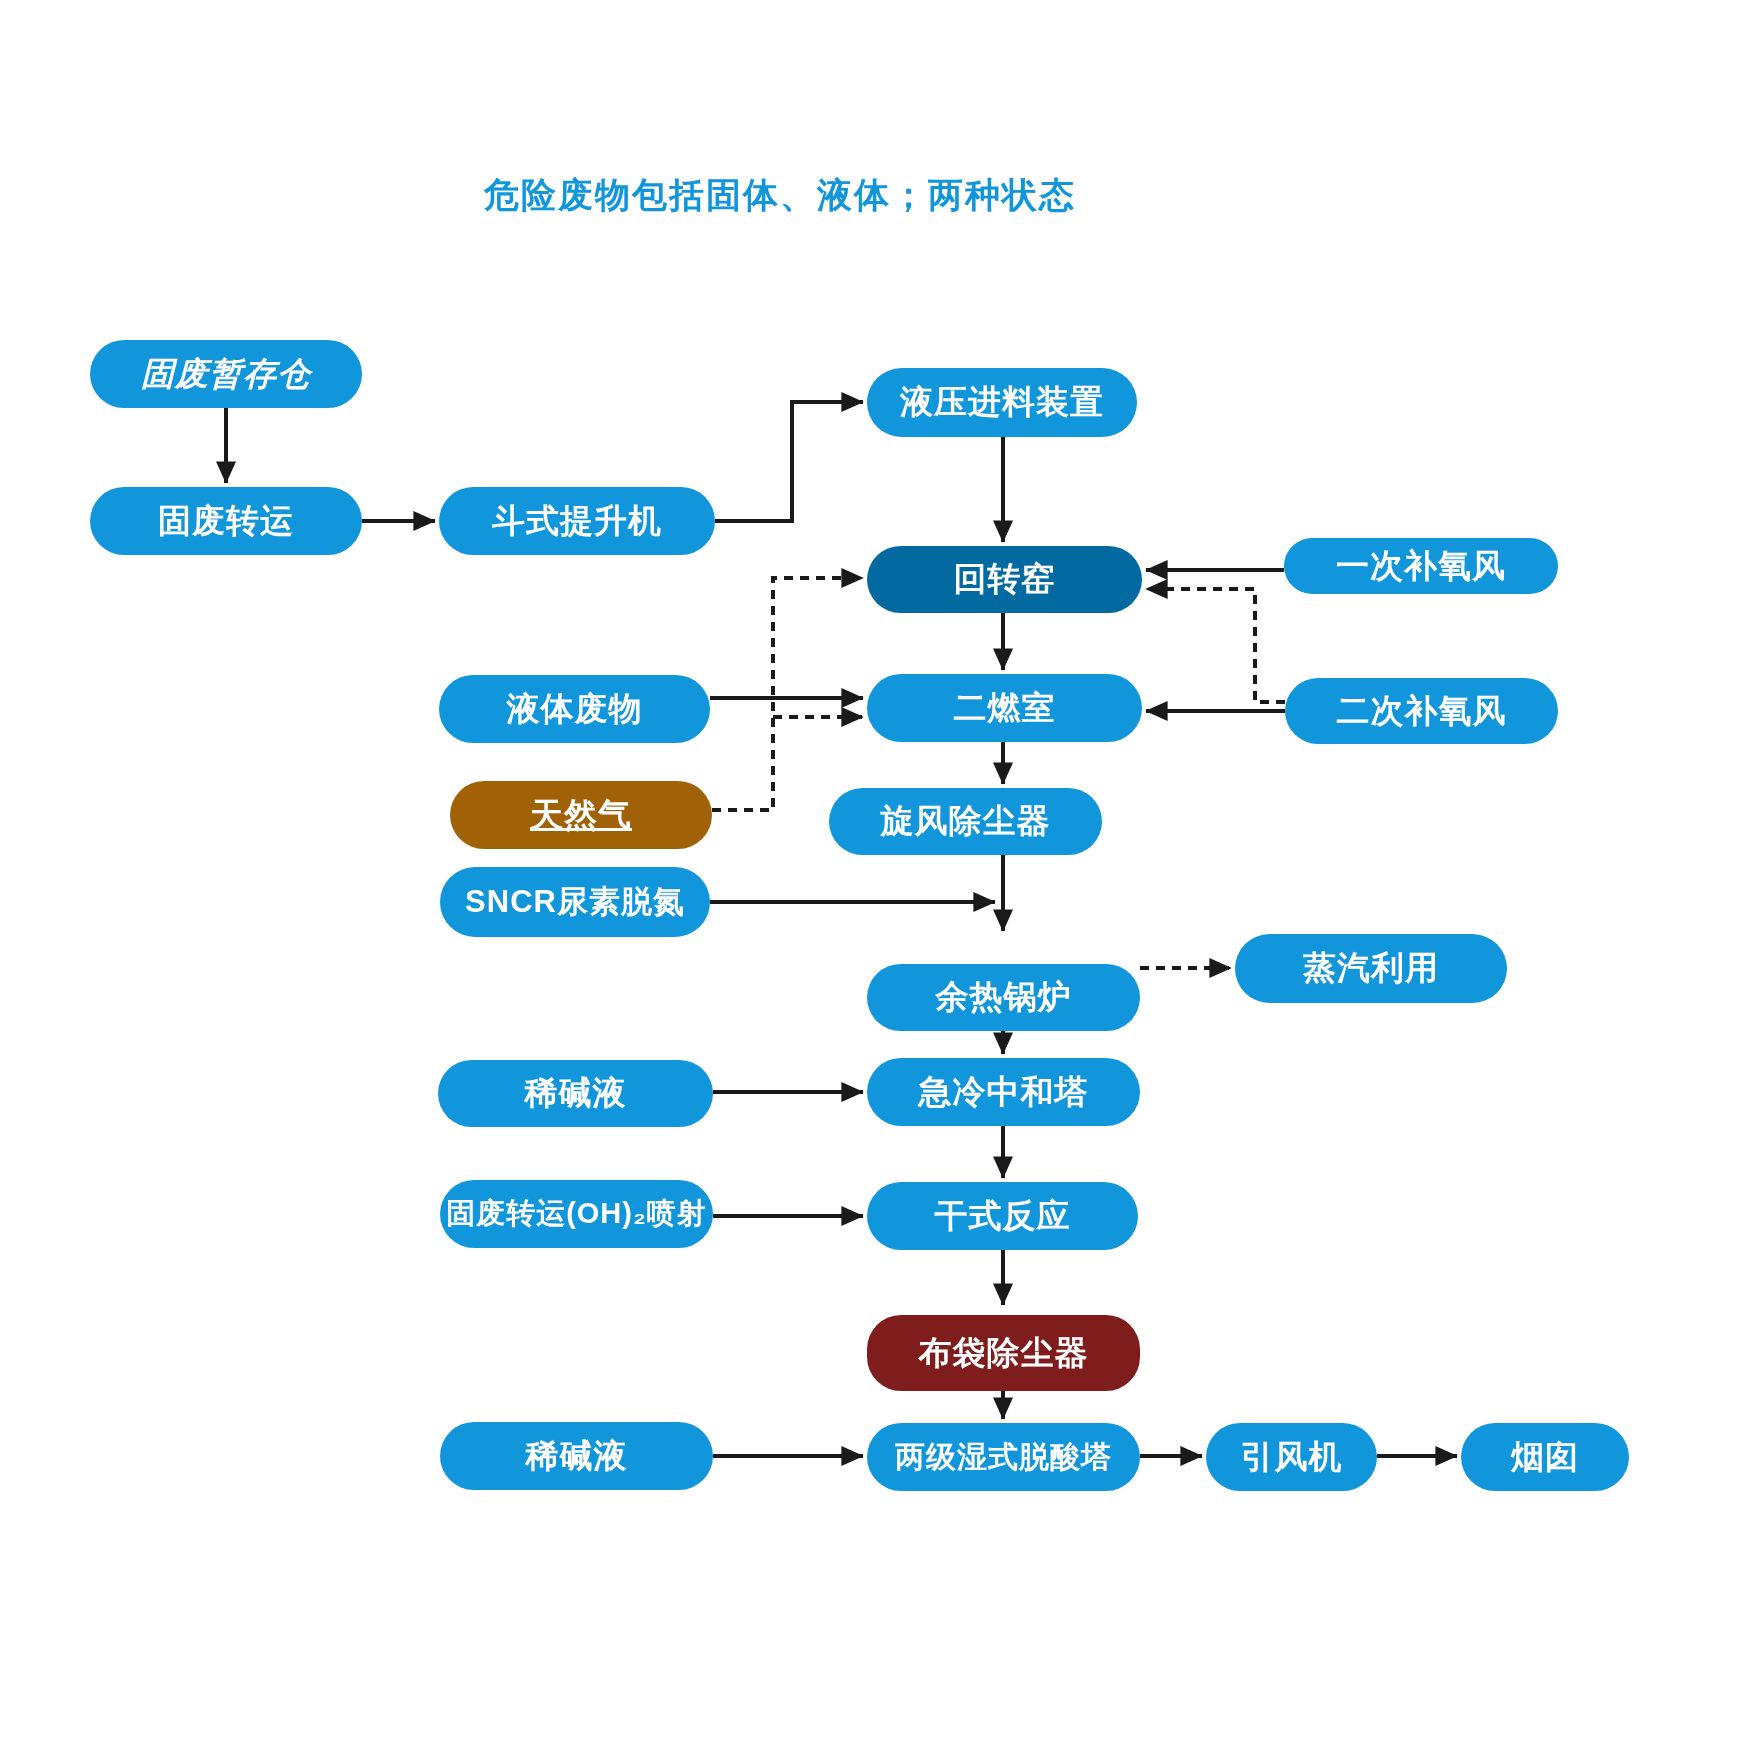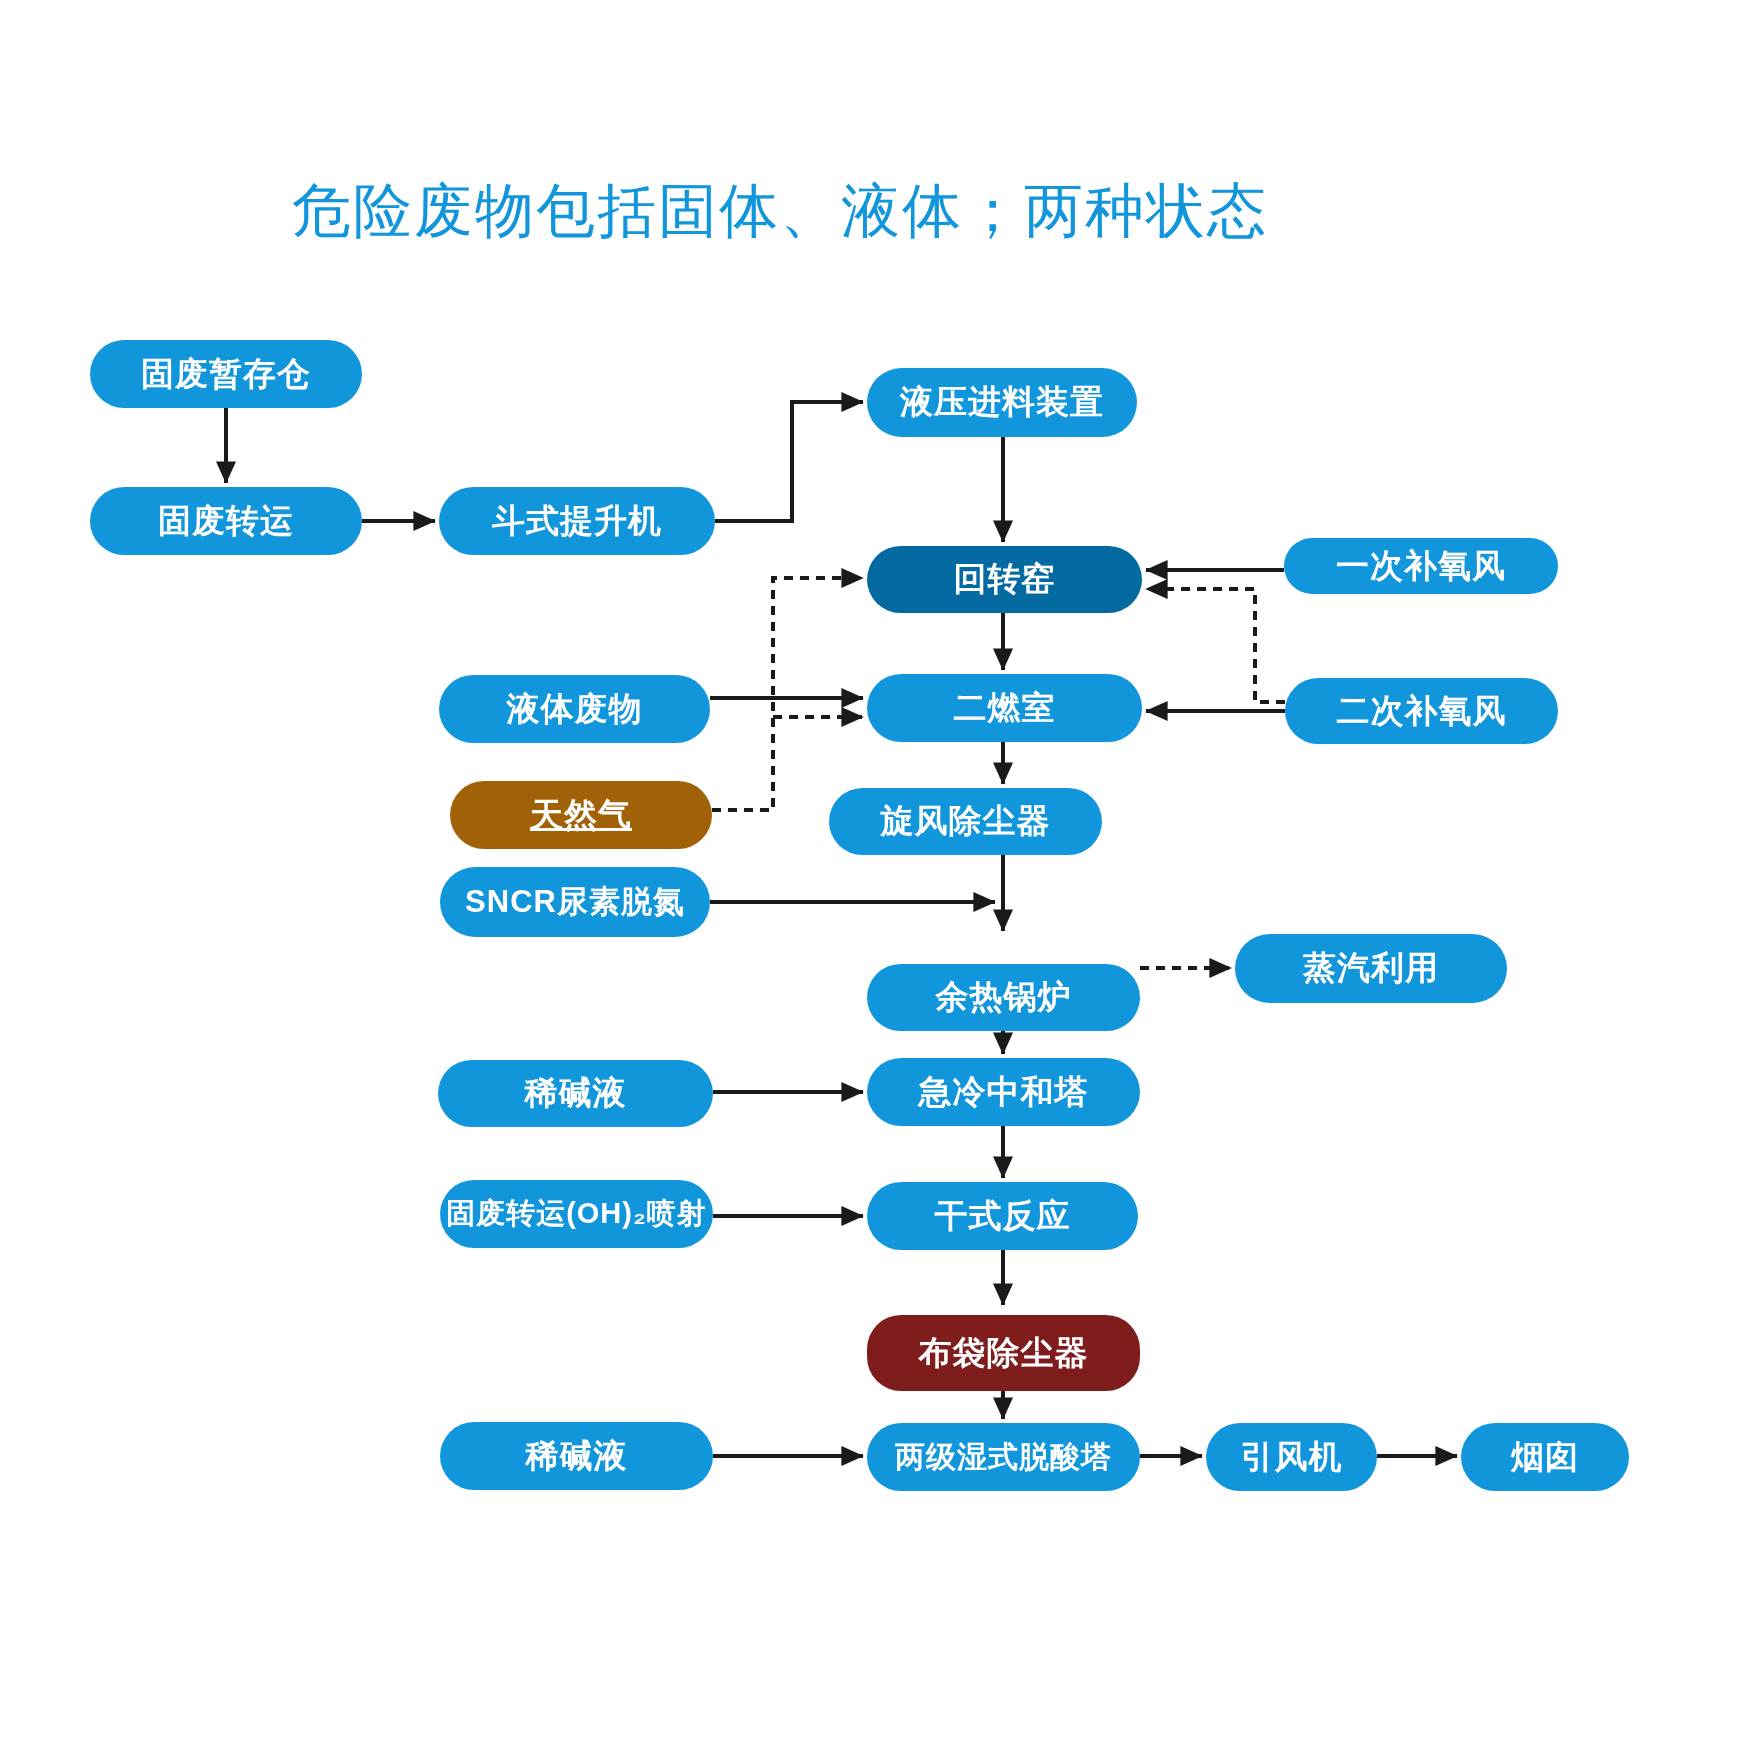--- a/index.html
+++ b/index.html
@@ -7,22 +7,22 @@
     position:relative;
     width:1737px;height:1737px;
     background:#ffffff;
     font-family:"Liberation Sans","DejaVu Sans",sans-serif;
     overflow:hidden;
   }
   #title{
     position:absolute;
     left:0;top:172px;width:1560px;
     text-align:center;
-    font-size:59px;
-    font-weight:normal;
+    font-size:35px;
+    font-weight:bold;
     letter-spacing:2px;
   }
   #edges{position:absolute;left:0;top:0;}
   .node{
     position:absolute;
     display:flex;align-items:center;justify-content:center;
     border-radius:36px;
     color:#ffffff;
     font-weight:bold;
     font-size:33px;
@@ -66,21 +66,21 @@
         <path d="M710,698 L863,698" class="edge" marker-end="url(#arrow)" style="stroke: rgb(26, 26, 26);"></path>
         <path d="M1284,570 L1146,570" class="edge" marker-end="url(#arrow)" style="stroke: rgb(26, 26, 26);"></path>
         <path d="M1285,711 L1146,711" class="edge" marker-end="url(#arrow)" style="stroke: rgb(26, 26, 26);"></path>
         <path d="M712,810 L773,810 L773,578 L863,578" class="edge dashed" marker-end="url(#arrow)" style="stroke: rgb(26, 26, 26);"></path>
         <path d="M773,717 L863,717" class="edge dashed" marker-end="url(#arrow)" style="stroke: rgb(26, 26, 26);"></path>
         <path d="M1285,702 L1255,702 L1255,589 L1146,589" class="edge dashed" marker-end="url(#arrow)" style="stroke: rgb(26, 26, 26);"></path>
         <path d="M1140,968 L1231,968" class="edge dashed" marker-end="url(#arrow)" style="stroke: rgb(26, 26, 26);"></path>
       </g>
   </svg>
   <div id="nodes">
-      <div class="node" style="left: 90px; top: 340px; width: 272px; height: 68px; background: rgb(18, 150, 219); color: rgb(255, 255, 255); border-radius: 34px;">固废暂存仓</div>
+      <div class="node" style="left: 90px; top: 340px; width: 272px; height: 68px; background: rgb(18, 150, 219); color: rgb(255, 255, 255); border-radius: 34px; font-style: italic;">固废暂存仓</div>
       <div class="node" style="left: 90px; top: 487px; width: 272px; height: 68px; background: rgb(18, 150, 219); color: rgb(255, 255, 255); border-radius: 34px;">固废转运</div>
       <div class="node" style="left: 439px; top: 487px; width: 276px; height: 68px; background: rgb(18, 150, 219); color: rgb(255, 255, 255); border-radius: 34px;">斗式提升机</div>
       <div class="node" style="left: 867px; top: 368px; width: 270px; height: 69px; background: rgb(18, 150, 219); color: rgb(255, 255, 255); border-radius: 34.5px;">液压进料装置</div>
       <div class="node" style="left: 867px; top: 546px; width: 275px; height: 67px; background: #0369a1; color: rgb(255, 255, 255); border-radius: 33.5px;">回转窑</div>
       <div class="node" style="left: 867px; top: 674px; width: 275px; height: 68px; background: rgb(18, 150, 219); color: rgb(255, 255, 255); border-radius: 34px;">二燃室</div>
       <div class="node" style="left: 829px; top: 788px; width: 273px; height: 67px; background: rgb(18, 150, 219); color: rgb(255, 255, 255); border-radius: 33.5px;">旋风除尘器</div>
       <div class="node" style="left: 867px; top: 935px; width: 273px; height: 67px; background: rgb(18, 150, 219); color: rgb(255, 255, 255); border-radius: 33.5px; margin-top: 29px;">余热锅炉</div>
       <div class="node" style="left: 867px; top: 1058px; width: 273px; height: 68px; background: rgb(18, 150, 219); color: rgb(255, 255, 255); border-radius: 34px;">急冷中和塔</div>
       <div class="node" style="left: 867px; top: 1182px; width: 271px; height: 68px; background: rgb(18, 150, 219); color: rgb(255, 255, 255); border-radius: 34px;">干式反应</div>
       <div class="node" style="left: 867px; top: 1309px; width: 273px; height: 76px; background: #7f1d1d; color: rgb(255, 255, 255); border-radius: 34px; margin-top: 6px;">布袋除尘器</div>

